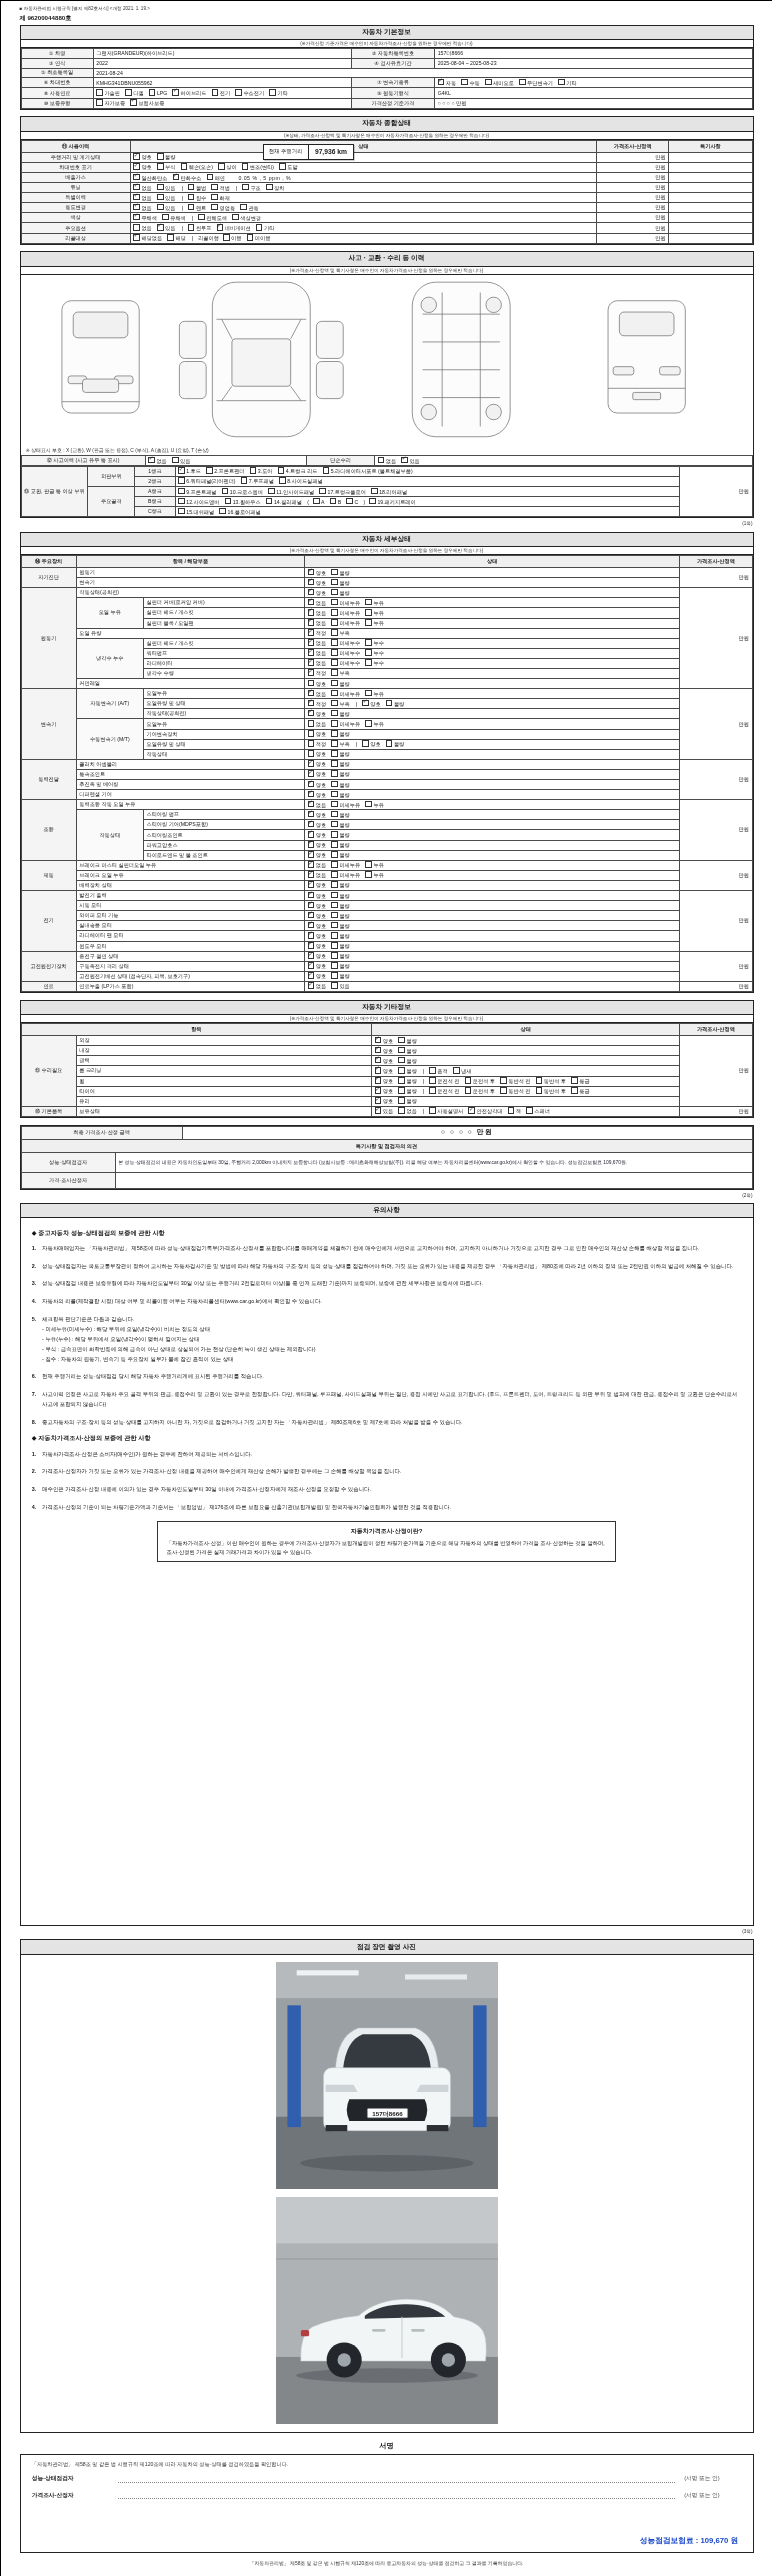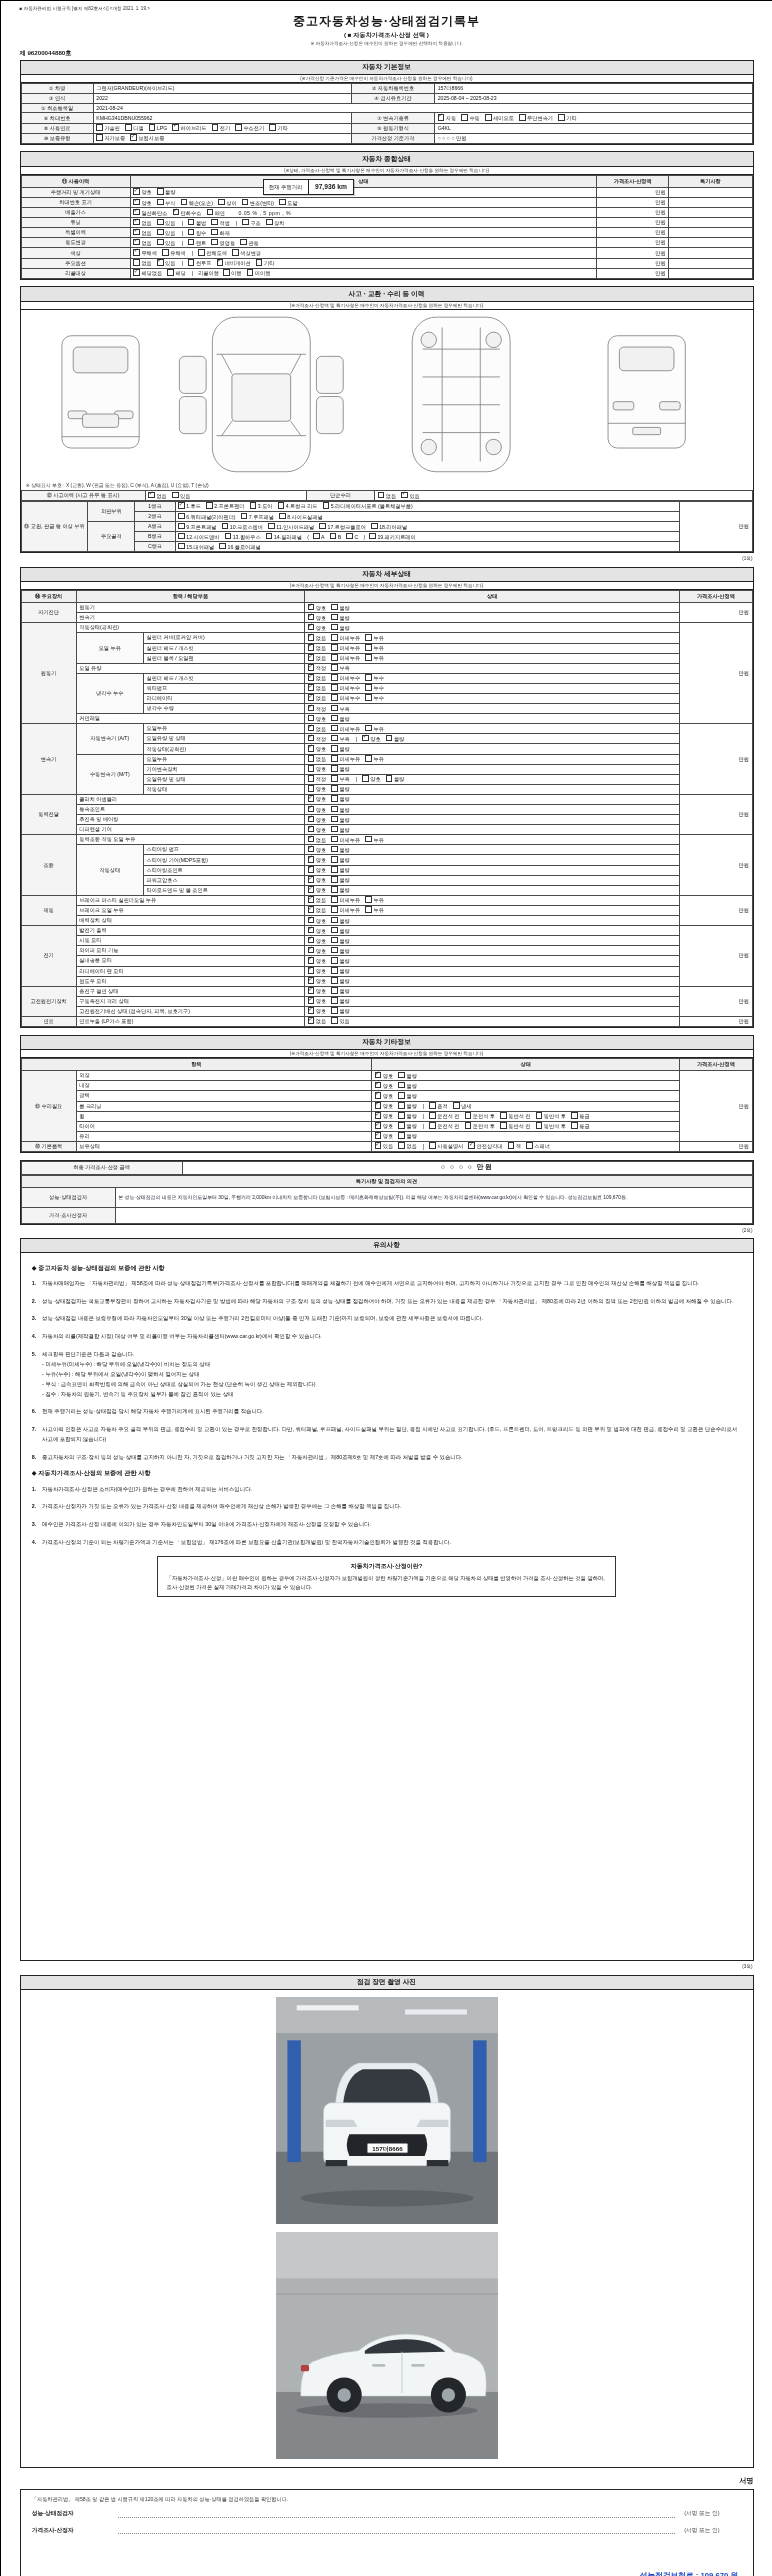--- a/index.html
+++ b/index.html
@@ -40,43 +40,38 @@
   .nhead{font-size:6.2px;font-weight:bold;margin:4.1px 0 5.2px;}
   .nitem{display:flex;font-size:5.4px;line-height:1.85;margin-bottom:7.7px;}
   .nno{width:10.3px;flex:none;font-weight:bold;}
   .ntext{white-space:pre-line;}
   .defbox{border:0.5px solid #333;width:62%;margin:9.3px auto 4.1px;padding:4.1px 8.2px;font-size:5.3px;line-height:1.7;}
   .defbox .dt{font-weight:bold;text-align:center;margin-bottom:2.6px;font-size:6px;}
   .pagemark{font-size:4.6px;text-align:right;color:#333;margin:-3.6px 1px 5.2px 0;}
   .final-val{font-size:6.7px;font-weight:bold;text-align:center;letter-spacing:1.5px;}
   .opinion-text{font-size:4.9px;line-height:1.5;color:#223;}
   .photos .ph{display:block;margin:7.7px auto;}
-  .signhead{text-align:right;font-weight:bold;font-size:7.2px;margin:8.2px 0 3.1px;}
+  .signhead{text-align:center;font-weight:bold;font-size:7.2px;margin:8.2px 0 3.1px;}
   .signbox{border:0.5px solid #222;min-height:85px;position:relative;padding:6.2px 11.3px;}
   .signconfirm{font-size:5.2px;color:#333;margin-bottom:7.2px;}
   .signrow{display:flex;font-size:5.7px;margin-bottom:8.2px;align-items:center;}
   .signrow .sl{width:77px;font-weight:bold;}
   .signrow .sline{flex:1;border-bottom:0.5px dotted #888;height:6.7px;margin:0 9.3px;}
   .signrow .sr{width:57px;color:#444;}
   .premium{position:absolute;right:14.4px;bottom:6.2px;font-size:7.7px;font-weight:bold;color:#1a48c8;}
   .footlines{text-align:center;font-size:4.9px;color:#333;margin-top:6.2px;line-height:1.8;}
   svg text{font-family:"Liberation Sans",sans-serif;}
 </style>
 </head>
 <body>
 
 <div class="sheet">
 
   <div class="formref">■ 자동차관리법 시행규칙 [별지 제82호서식] &lt;개정 2021. 1. 19.&gt;</div>
 
-  <div class="titleblock">
-    <div class="title">중고자동차성능·상태점검기록부</div>
-    <div class="titlesub">( ■ 자동차가격조사·산정 선택 )</div>
-    <div class="titlenote">※ 자동차가격조사·산정은 매수인이 원하는 경우에만 선택하여 적용합니다.</div>
-  </div>
 
   <div class="docno">제 96200044880호</div>
 
   <div class="box">
     <div class="bar">자동차 기본정보</div>
     <div class="secnote">(※가격산정 기준가격은 매수인이 자동차가격조사·산정을 원하는 경우에만 적습니다)</div>
     <table class="grid">
       <tbody>
           <tr>
         <td class="lbl" style="width:66px">① 차명</td>

